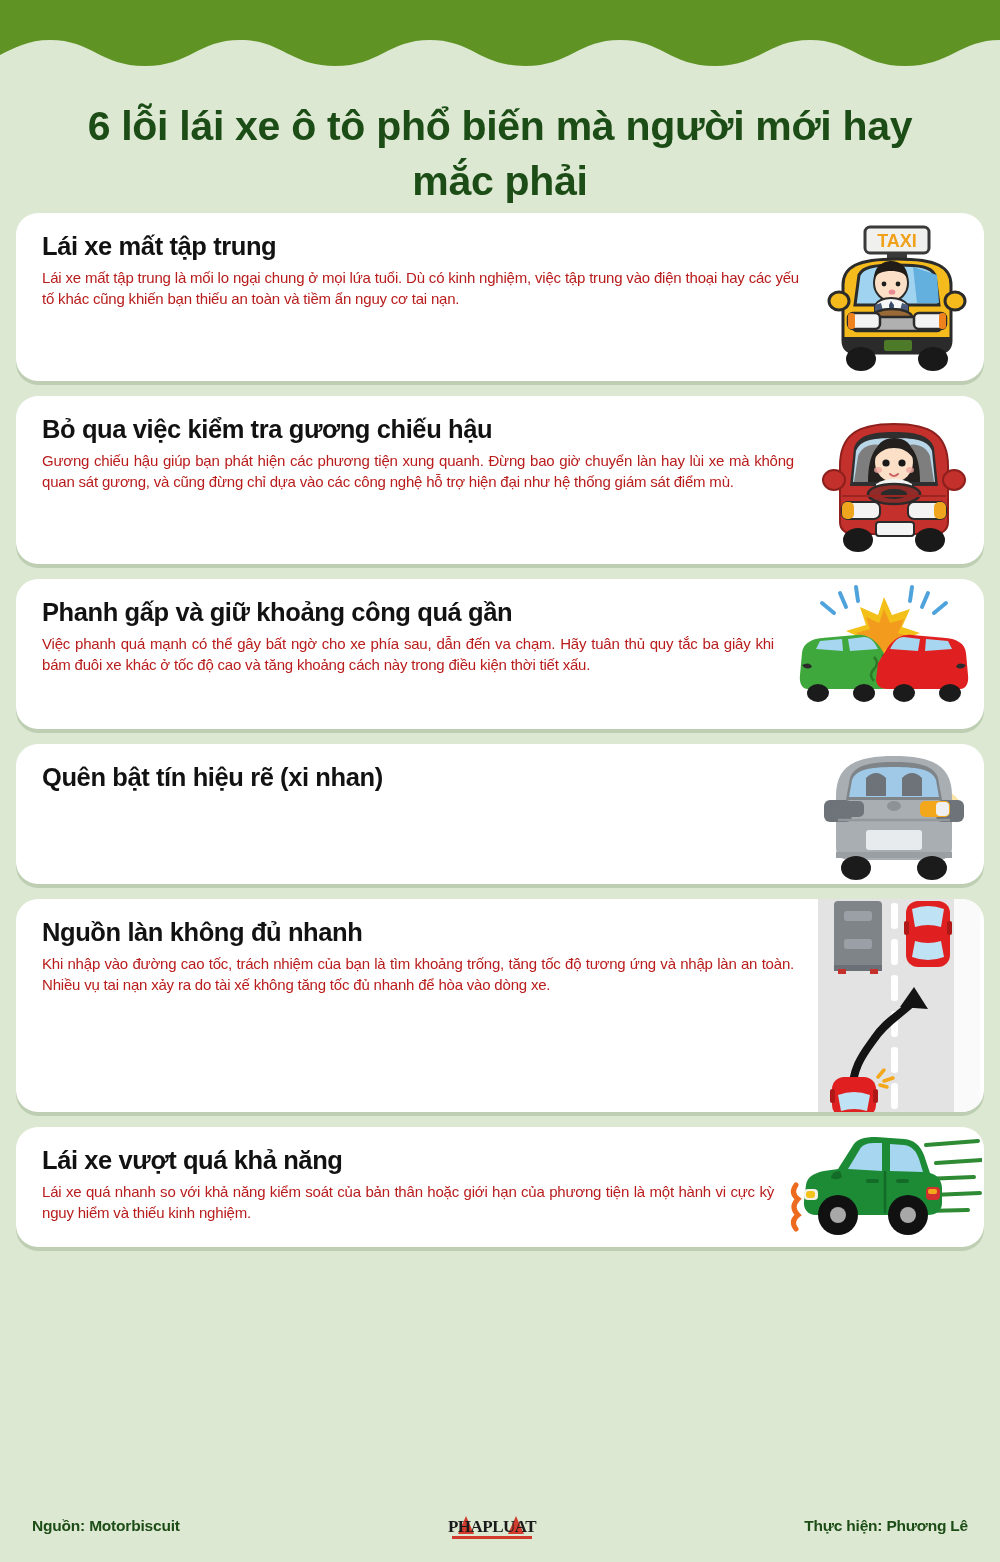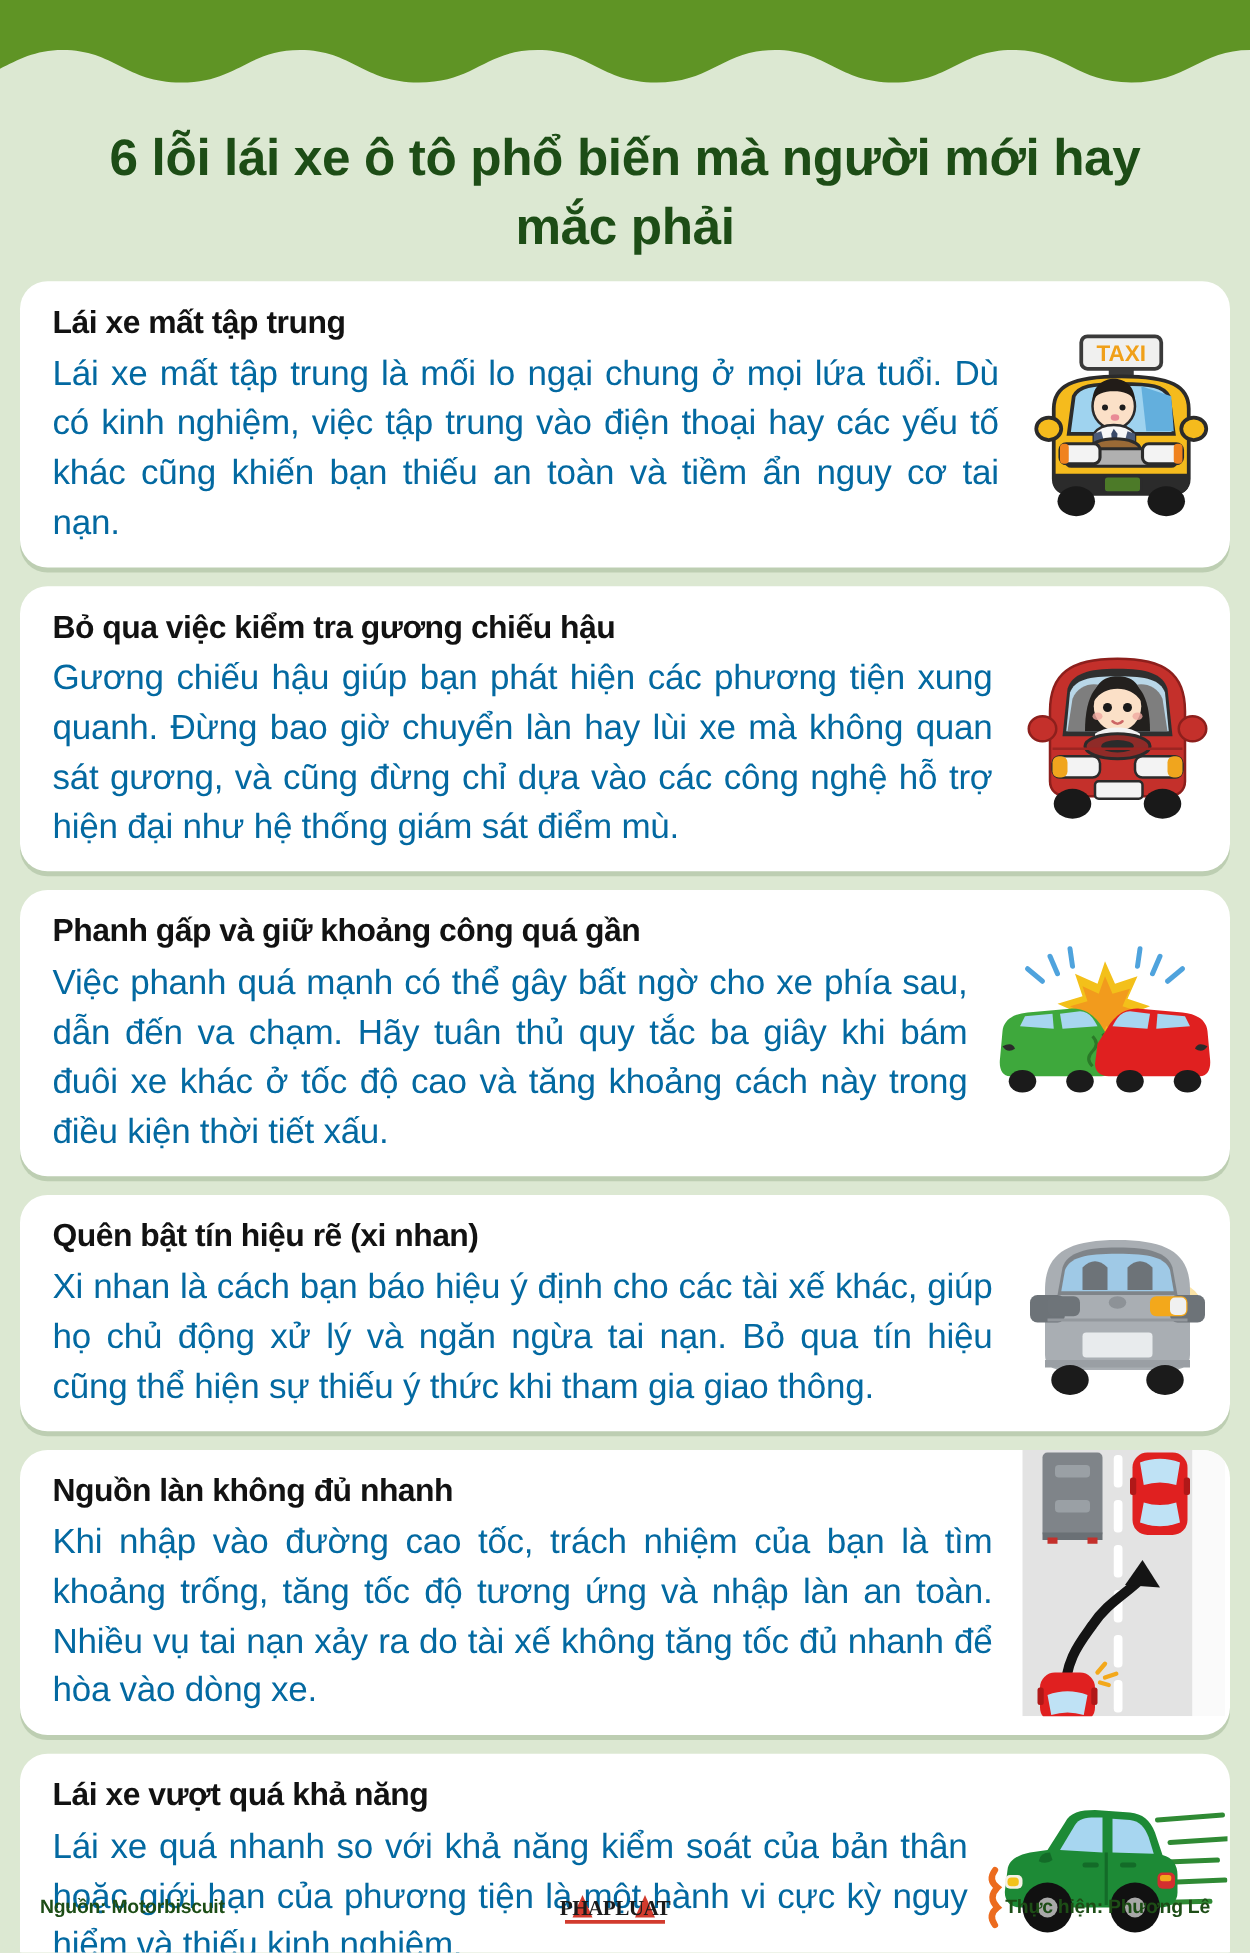--- a/index.html
+++ b/index.html
@@ -24,35 +24,35 @@
     font-size:41px; font-weight:bold; color:#1d4d16;
     line-height:1.33; letter-spacing:-0.3px;
     padding:0 60px;
     margin-top:27px;
   }
 
   
   .cards { position:absolute; top:213px; left:0; width:1000px; }
   .card {
     position:relative;
-    margin:12px 16px 15px 16px;
+    margin:0 16px 15px 16px;
     background:#ffffff;
     border-radius:22px;
     box-shadow:0 4px 0 rgba(150,175,140,0.45);
     overflow:hidden;
     display:flex;
     align-items:stretch;
   }
   .card-body { flex:1 1 auto; padding:18px 10px 16px 26px; min-width:0; }
   .card-title {
     font-size:25.5px; font-weight:bold; color:#121212;
     letter-spacing:-0.4px; margin-bottom:5px; line-height:1.2;
   }
   .card-text {
-    font-size:28px; color:#0369a1; line-height:1.42;
+    font-size:15px; color:#b91c1c; line-height:1.42;
     text-align:justify; letter-spacing:-0.2px;
   }
   .card-art {
     flex:0 0 auto; display:flex; align-items:center; justify-content:center;
   }
   .card-art svg { display:block; }
 
   
   .art-1 { width:175px; }
   .art-2 { width:180px; }
@@ -221,21 +221,20 @@
           <path d="M136,28 L142,14" stroke="#4fa3dd" stroke-width="4" stroke-linecap="round"></path>
           <path d="M148,34 L160,24" stroke="#4fa3dd" stroke-width="4" stroke-linecap="round"></path>
           <path d="M124,22 L126,8" stroke="#4fa3dd" stroke-width="4" stroke-linecap="round"></path>
         </svg>
       </div>
     </div>
 
     <div class="card">
       <div class="card-body">
         <div class="card-title">Quên bật tín hiệu rẽ (xi nhan)</div>
-        <div class="card-text">Xi nhan là cách bạn báo hiệu ý định cho các tài xế khác, giúp họ chủ động xử lý và ngăn ngừa tai nạn. Bỏ qua tín hiệu cũng thể hiện sự thiếu ý thức khi tham gia giao thông.</div>
       </div>
       <div class="card-art art-4">
         <svg width="172" height="140" viewBox="0 0 172 140">
 
           <ellipse cx="126" cy="62" rx="26" ry="17" fill="#f7c23a" opacity="0.45"></ellipse>
 
           <path d="M28,52 C28,24 44,12 86,12 C128,12 144,24 144,52 L144,104 C144,112 138,116 130,116 L42,116 C34,116 28,112 28,104 Z" fill="#a9aeb3"></path>
 
           <path d="M42,34 C46,22 60,18 86,18 C112,18 126,22 130,34 L134,56 L38,56 Z" fill="#7f8489"></path>
           <path d="M44,36 C48,26 60,23 86,23 C112,23 124,26 128,36 L131,53 L41,53 Z" fill="#9fc9e6"></path>

